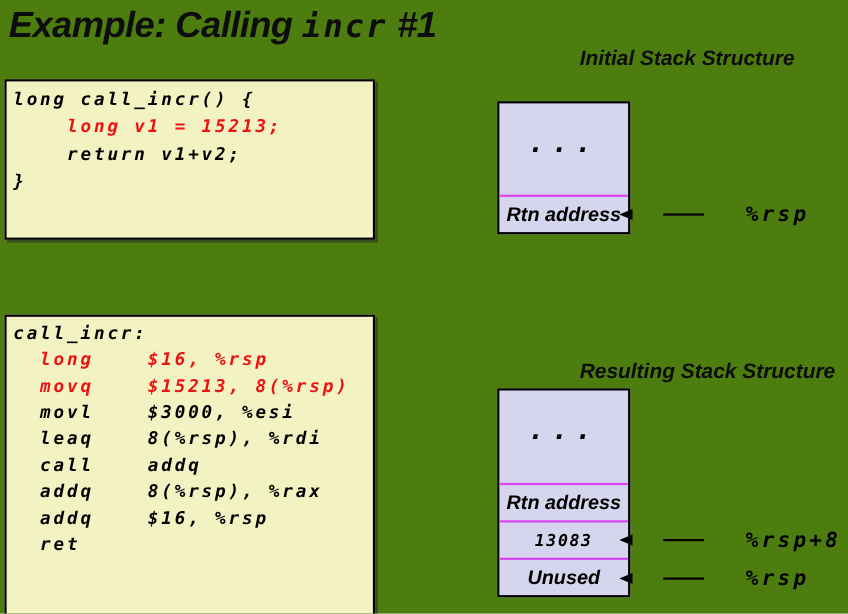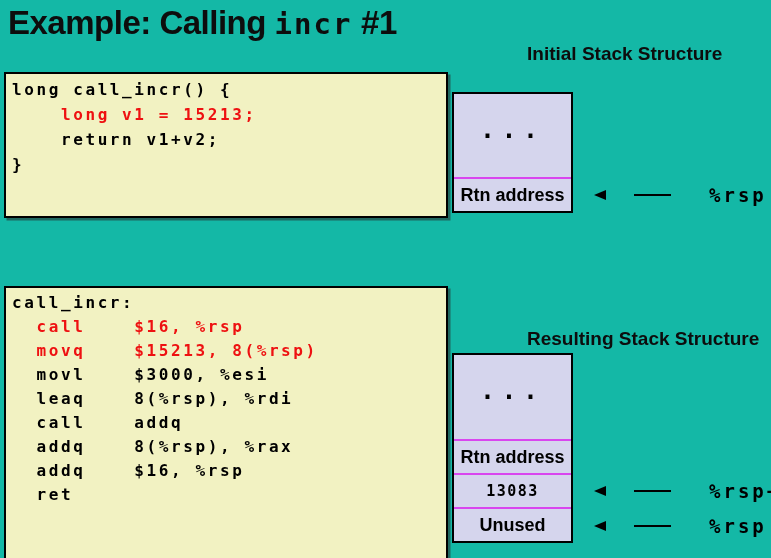--- a/index.html
+++ b/index.html
@@ -1,32 +1,32 @@
 <!DOCTYPE html>
 <html style="--code-bg: #f2f2c2; --stack-bg: #d5d5ed; --red: #ee1111;"><head>
 <meta charset="utf-8">
 <style>
   html,body{margin:0;padding:0;background:#fff;}
   #slide{
-    position:relative;width:771px;height:558px;background:#14b8a6;
-    overflow:hidden;font-family:"Liberation Sans",sans-serif;
+    position:relative;width:771px;height:558px;background:#4d7c0f;
+    overflow:hidden;font-family:"Liberation Sans",sans-serif;font-style:italic;
   }
   
   .slide-title{
     position:absolute;left:8px;top:1px;height:44px;line-height:44px;
     font-weight:bold;font-size:33px;color:#0d0d0d;letter-spacing:-0.5px;
     white-space:nowrap;
   }
   .slide-title .mono{
     font-family:"DejaVu Sans Mono",monospace;font-size:29px;
     letter-spacing:2px;font-weight:bold;
   }
   
   .code-box{
-    position:absolute;left:4px;width:444px;box-sizing:border-box;
+    position:absolute;left:4px;width:337px;box-sizing:border-box;
     background:var(--code-bg);border:2px solid #000;
     box-shadow:2.5px 2.5px 0 rgba(40,40,40,0.55);
     padding:3px 4px 0 6px;overflow:hidden;
   }
   #c-code-box{top:72px;height:146px;}
   #asm-code-box{top:286px;height:274px;}
   .code-line{
     font-family:"DejaVu Sans Mono",monospace;font-weight:bold;
     font-size:16px;letter-spacing:2.6px;color:#000;white-space:pre;
   }
@@ -56,21 +56,21 @@
   .stack-cell.dots span{
     font-family:"DejaVu Sans Mono",monospace;font-size:24px;
     letter-spacing:7px;transform:translateY(-6px);
   }
   .stack-cell.sans span{font-size:18px;font-family:"Liberation Sans",sans-serif;}
   .stack-cell.mono span{
     font-family:"DejaVu Sans Mono",monospace;font-size:15px;letter-spacing:1.5px;
   }
   
   .ptr-arrow{
-    position:absolute;left:594px;height:24px;display:flex;align-items:center;gap:28px;
+    position:absolute;left:563px;height:24px;display:flex;align-items:center;gap:28px;
   }
   #rsp-arrow-initial{top:183px;}
   #rsp8-arrow-resulting{top:479px;}
   #rsp-arrow-resulting{top:514px;}
   .arrow-head{
     width:0;height:0;flex:0 0 auto;
     border-top:5.5px solid transparent;border-bottom:5.5px solid transparent;
     border-right:12px solid #000;
   }
   .arrow-shaft{width:37px;height:2.5px;background:#000;flex:0 0 auto;}
@@ -89,21 +89,21 @@
 
   <div id="c-code-box" class="code-box">
       <div class="code-line">long call_incr() {</div>
       <div class="code-line red">    long v1 = 15213;</div>
       <div class="code-line">    return v1+v2;</div>
       <div class="code-line">}</div>
     </div>
 
   <div id="asm-code-box" class="code-box">
       <div class="code-line">call_incr:</div>
-      <div class="code-line red">  call    $16, %rsp</div>
+      <div class="code-line red">  long    $16, %rsp</div>
       <div class="code-line red">  movq    $15213, 8(%rsp)</div>
       <div class="code-line">  movl    $3000, %esi</div>
       <div class="code-line">  leaq    8(%rsp), %rdi</div>
       <div class="code-line">  call    addq</div>
       <div class="code-line">  addq    8(%rsp), %rax</div>
       <div class="code-line">  addq    $16, %rsp</div>
       <div class="code-line">  ret</div>
     </div>
 
   <div id="initial-stack-title" class="stack-title">Initial Stack Structure</div>

